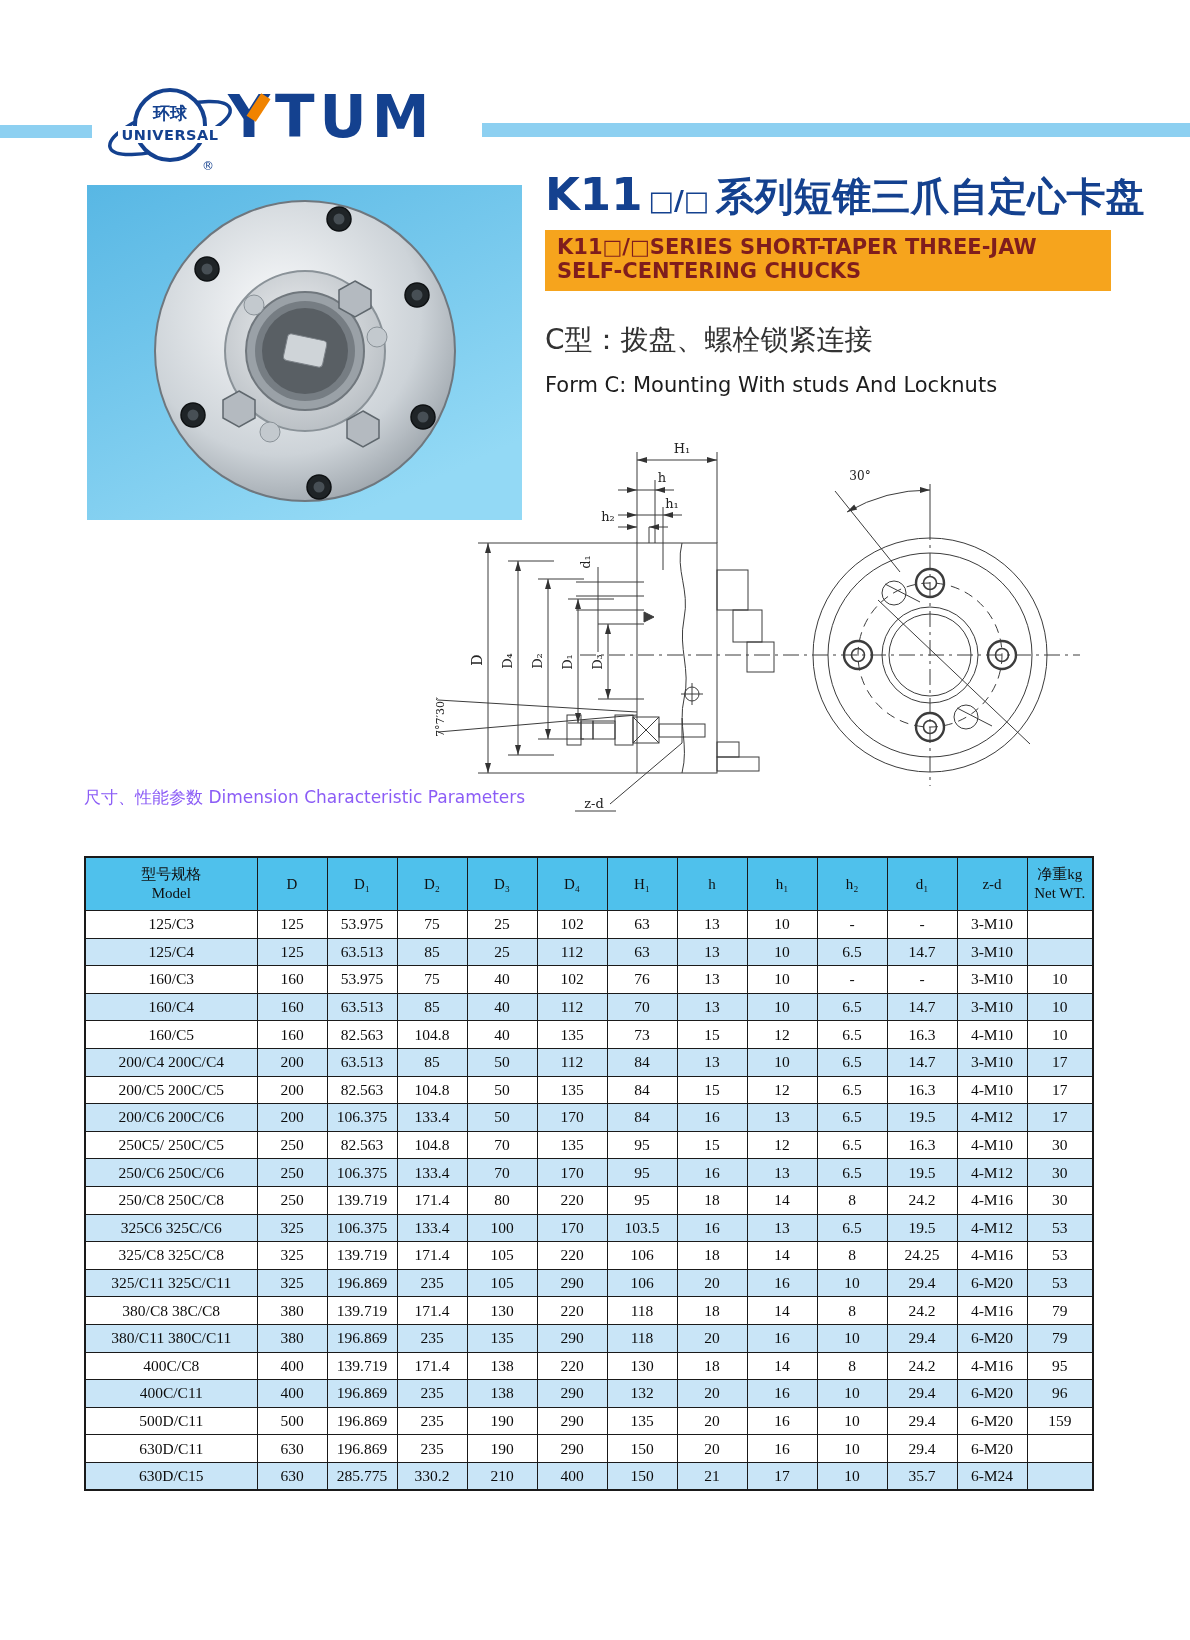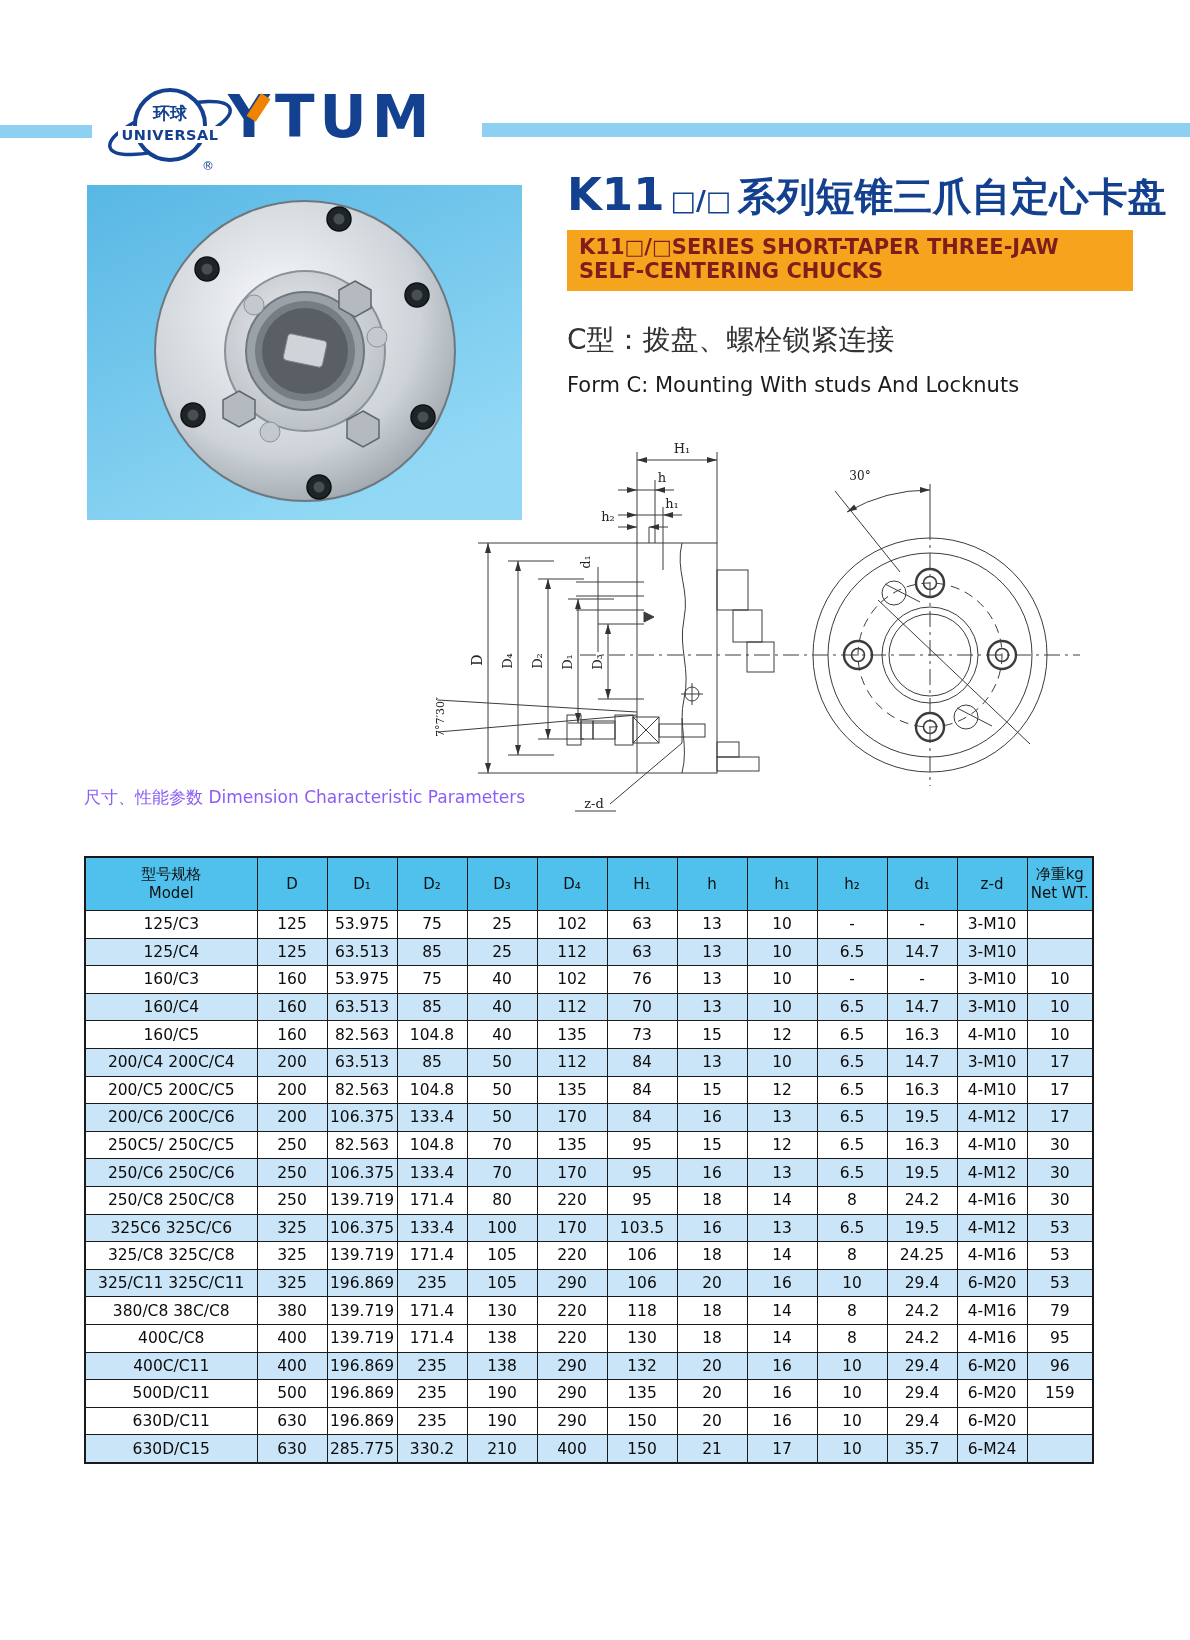--- a/index.html
+++ b/index.html
@@ -13,38 +13,38 @@
   .logo-svg{position:absolute;left:104px;top:78px;width:136px;height:106px;}
   .wordmark{position:absolute;left:228px;top:88px;font-size:58px;font-weight:800;
             letter-spacing:5px;color:#14418f;line-height:1;}
   .wordmark-accent{position:absolute;left:253px;top:94px;width:11px;height:27px;
             background:#f08300;transform:rotate(33deg);}
 
   
   .photo{position:absolute;left:87px;top:185px;width:435px;height:335px;}
 
   
-  .title-block{position:absolute;left:545px;top:170px;width:566px;margin-left:22px;}
+  .title-block{position:absolute;left:545px;top:170px;width:566px;}
   .zh-title{white-space:nowrap;color:#14418f;line-height:1.1;}
   .zh-title .t1{font-size:45px;font-weight:800;}
   .zh-title .t2{font-size:27px;font-weight:600;padding:0 6px;}
   .zh-title .t3{font-size:39px;font-weight:800;}
   .banner{margin-top:10px;background:#f6a41d;color:#7f1d1d;font-weight:700;
           font-size:21px;line-height:1.18;padding:5px 12px 7px 12px;box-sizing:border-box;width:566px;}
   .form-zh{margin-top:30px;font-size:28px;color:#333;}
   .form-en{margin-top:14px;font-size:21px;color:#1c1c1c;}
 
   
   .tech-drawing{position:absolute;left:430px;top:412px;width:660px;height:400px;}
   .tech-drawing text{font-family:"DejaVu Serif","Liberation Serif",serif;fill:#222;}
 
   
   .section-title{position:absolute;left:84px;top:786px;font-size:17px;color:#8b5cf6;}
   .param-table{position:absolute;left:84px;top:856px;border-collapse:collapse;
-               table-layout:fixed;width:952px;border:2px solid #1a1a1a;}
+               table-layout:fixed;width:952px;border:2px solid #1a1a1a;font-family:Liberation Serif, serif;}
   .param-table th,.param-table td{border:1px solid #1a1a1a;text-align:center;
                vertical-align:middle;padding:0 2px;overflow:hidden;}
   .param-table th{background:#4fc1ec;font-weight:400;font-size:15px;line-height:1.25;
                height:52px;white-space:pre-line;color:#101010;}
   .param-table td{font-size:15.5px;height:26.6px;color:#0c0c0c;background:#fff;}
   .param-table tr.alt td{background:#c9e5f7;}
 </style>
 </head>
 <body>
 
@@ -505,20 +505,35 @@
           <td>130</td>
           <td>220</td>
           <td>118</td>
           <td>18</td>
           <td>14</td>
           <td>8</td>
           <td>24.2</td>
           <td>4-M16</td>
           <td>79</td>
         </tr>
+        <tr class="alt">
+          <td>380/C11 380C/C11</td>
+          <td>380</td>
+          <td>196.869</td>
+          <td>235</td>
+          <td>135</td>
+          <td>290</td>
+          <td>118</td>
+          <td>20</td>
+          <td>16</td>
+          <td>10</td>
+          <td>29.4</td>
+          <td>6-M20</td>
+          <td>79</td>
+        </tr>
         <tr>
           <td>400C/C8</td>
           <td>400</td>
           <td>139.719</td>
           <td>171.4</td>
           <td>138</td>
           <td>220</td>
           <td>130</td>
           <td>18</td>
           <td>14</td>

